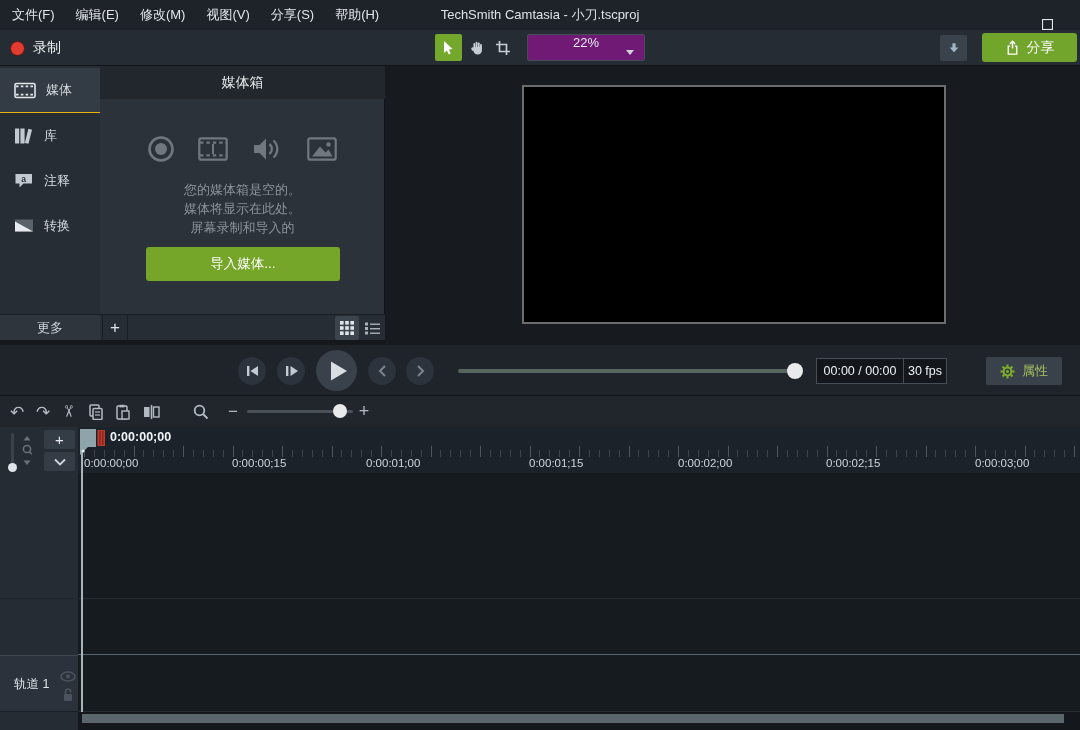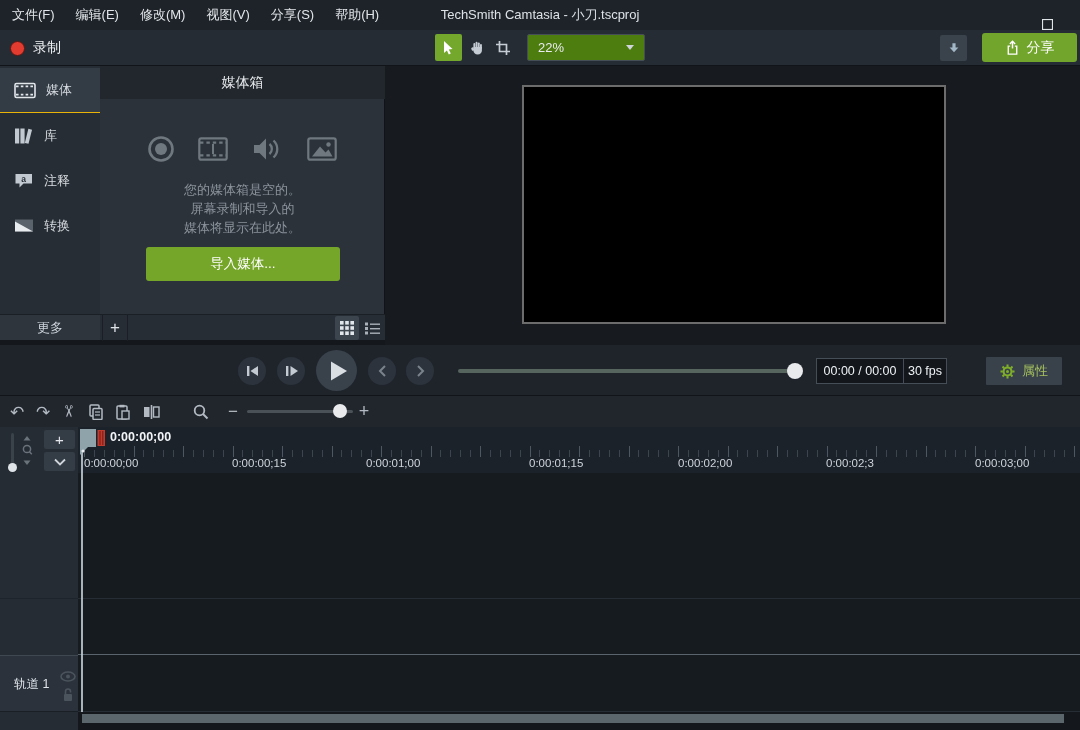--- a/index.html
+++ b/index.html
@@ -20,21 +20,21 @@
   #signin { font-size:13px; color:#dfe4e8; display:flex; align-items:center; gap:6px; margin-right:26px; }
   .caret-down { width:0; height:0; border-left:4px solid transparent; border-right:4px solid transparent; border-top:5px solid #cfd5da; }
 
   
   #toolbar { left:0; top:30px; width:1080px; height:36px; background:#262c33; border-bottom:1px solid #11151a; }
   #record-btn { left:10px; top:37px; height:22px; display:flex; align-items:center; gap:8px; }
   #record-dot { width:15px; height:15px; border-radius:50%; background:#e23b30; border:1px solid #5c1713; }
   #record-label { font-size:14px; color:#eef1f4; }
   .tool-btn { width:27px; height:27px; border-radius:2px; display:flex; align-items:center; justify-content:center; }
   .tool-btn.selected { background:#74a82c; }
-  #zoom-select { left:527px; top:34px; width:118px; height:27px; background:#4d7c0f; border:1px solid #454d57; border-radius:2px; display:flex; align-items:center; padding:0 10px; font-size:13px; color:#e8ecef; }
+  #zoom-select { left:527px; top:34px; width:118px; height:27px; background:#701a75; border:1px solid #454d57; border-radius:2px; display:flex; align-items:center; padding:0 10px; font-size:13px; color:#e8ecef;flex-direction:column; }
   #zoom-select .caret-down { margin-left:auto; }
   #export-btn { left:940px; top:35px; width:27px; height:26px; background:#3a424b; border-radius:2px; display:flex; align-items:center; justify-content:center; }
   #share-btn { left:982px; top:33px; width:95px; height:29px; background:#71a52b; border-radius:3px; display:flex; align-items:center; justify-content:center; gap:7px; color:#fff; font-size:14px; }
 
   
   #panel-accent { left:0; top:66px; width:294px; height:2px; background:#5e8c20; }
   #panel-accent-notch { left:294px; top:66px; width:18px; height:4px; background:#747e87; }
 
   
   #sidebar { left:0; top:66px; width:100px; height:274px; background:#272d34; }
@@ -240,22 +240,22 @@
       <path d="M22.5 6.5 a11.5 11.5 0 0 1 0 17" fill="none" stroke="#70787f" stroke-width="2.3"></path>
     </svg>
     <svg class="bin-icon" style="left:207px; top:71px;" width="30" height="24" viewBox="0 0 30 24">
       <rect x="1.3" y="1.3" width="27.4" height="21.4" rx="2" fill="none" stroke="#70787f" stroke-width="2.2"></rect>
       <polygon points="5,19.5 13,9.5 18.5,15.5 21.5,12.5 25.5,19.5" fill="#70787f"></polygon>
       <circle cx="21.5" cy="7.5" r="2.2" fill="#70787f"></circle>
     </svg>
 
     <div id="bin-empty">
       <div>您的媒体箱是空的。</div>
+      <div>媒体将显示在此处。</div>
       <div>屏幕录制和导入的</div>
-      <div>媒体将显示在此处。</div>
     </div>
 
     <div id="import-btn">
       <span>导入媒体...</span>
     </div>
   </div>
 
   <div id="media-footer" class="abs">
     <div id="add-bin-btn">
       <span>+</span>
@@ -536,21 +536,21 @@
         <div class="tick" style="left: 966.3px; top: 23px; height: 7px;"></div>
         <div class="tick" style="left: 976.2px; top: 23px; height: 7px;"></div>
         <div class="tick" style="left: 986.1px; top: 23px; height: 7px;"></div>
         <div class="tick major" style="left: 996px; top: 19px; height: 11px;"></div>
       </div>
     <span class="ruler-label" style="left:6px;">0:00:00;00</span>
     <span class="ruler-label" style="left:154px;">0:00:00;15</span>
     <span class="ruler-label" style="left:288px;">0:00:01;00</span>
     <span class="ruler-label" style="left:451px;">0:00:01;15</span>
     <span class="ruler-label" style="left:600px;">0:00:02;00</span>
-    <span class="ruler-label" style="left:748px;">0:00:02;3</span>
+    <span class="ruler-label" style="left:748px;">0:00:02;15</span>
     <span class="ruler-label" style="left:897px;">0:00:03;00</span>
   </div>
 
   <div id="tracks" class="abs">
     <div class="track-divider" style="top:125px; background:#262d34;"></div>
     <div class="track-divider" style="top:181px; background:#5a646c;"></div>
     <div class="track-divider" style="top:238px; background:#262d34;"></div>
   </div>
 
   <div id="playhead-line" class="abs"></div>

